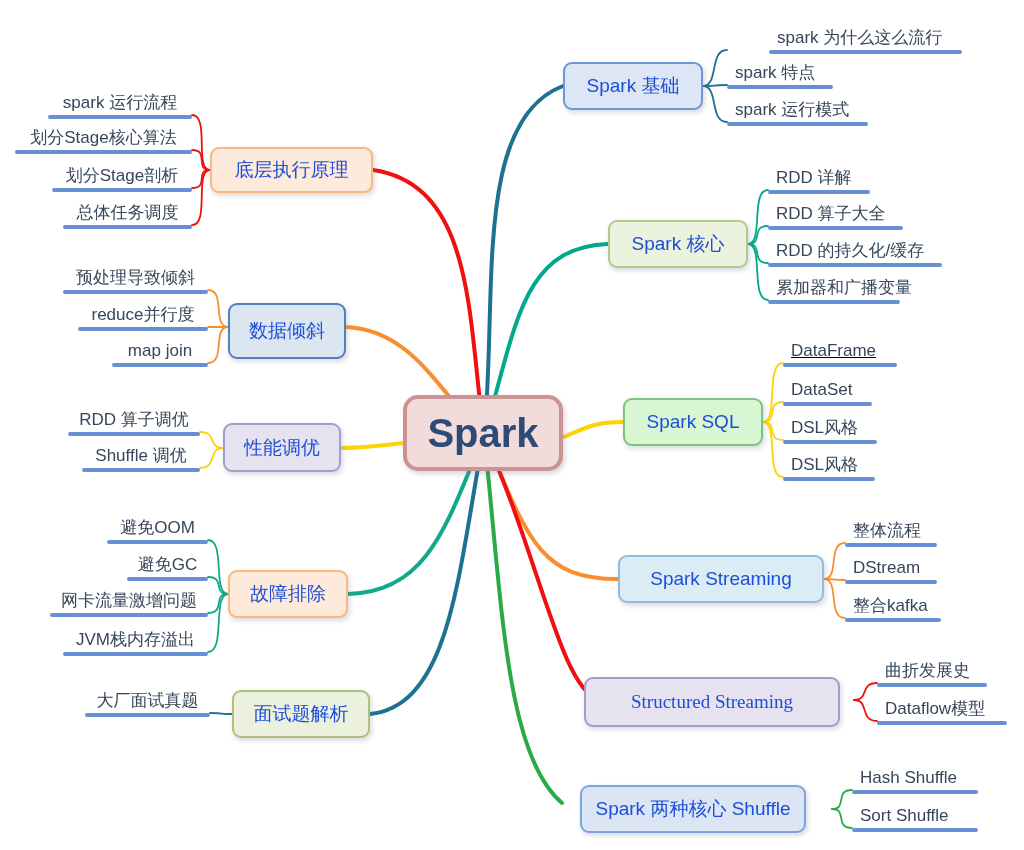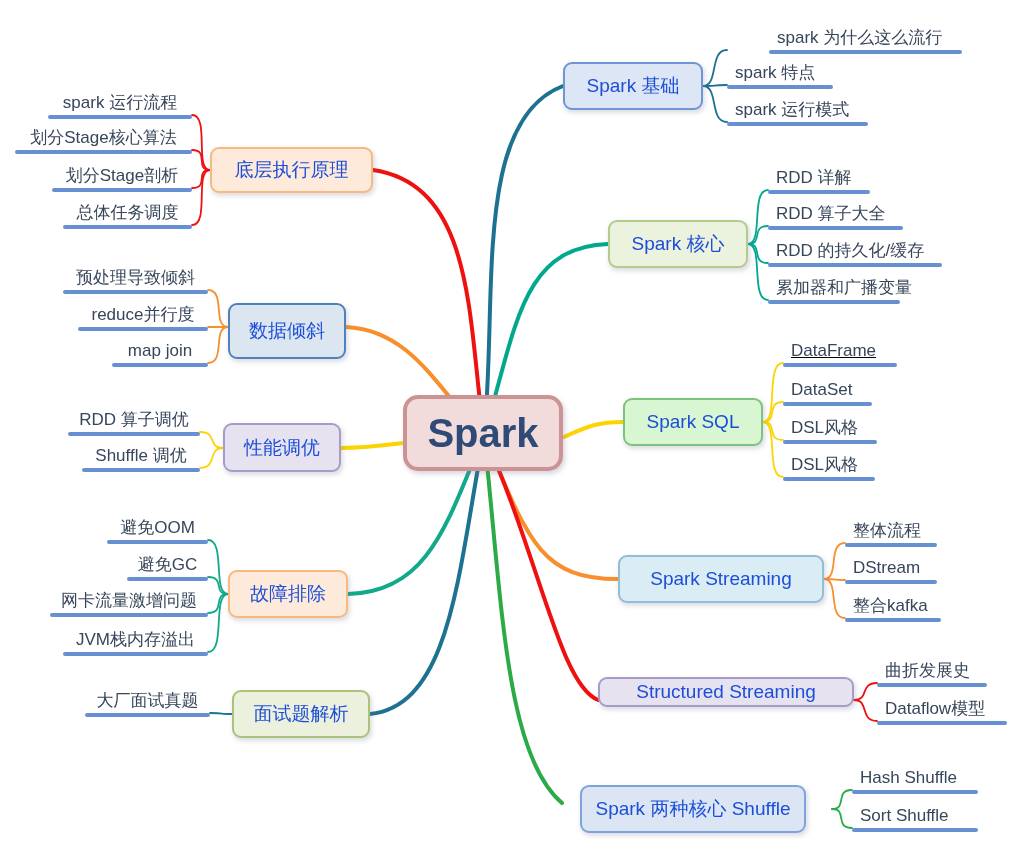--- a/index.html
+++ b/index.html
@@ -133,21 +133,21 @@
     </div>
     <div class="topic" style="left: 618px; top: 555px; width: 206px; height: 48px; background: rgb(218, 237, 244); border-color: rgb(147, 188, 214);">Spark Streaming</div>
     <div class="leaf right" style="left: 877px; top: 657px; width: 110px;">
       <span class="leaf-text">曲折发展史</span>
       <div class="leaf-line" style="background: rgb(102, 144, 210);"></div>
     </div>
     <div class="leaf right" style="left: 877px; top: 695px; width: 130px;">
       <span class="leaf-text">Dataflow模型</span>
       <div class="leaf-line" style="background: rgb(102, 144, 210);"></div>
     </div>
-    <div class="topic" style="left: 598px; top: 677px; width: 256px; height: 30px; background: rgb(231, 226, 239); border-color: rgb(167, 156, 200);">Structured Streaming</div>
+    <div class="topic" style="left: 584px; top: 677px; width: 256px; height: 50px; background: rgb(231, 226, 239); border-color: rgb(167, 156, 200); font-family: Liberation Serif, serif;">Structured Streaming</div>
     <div class="leaf right" style="left: 852px; top: 764px; width: 126px;">
       <span class="leaf-text">Hash Shuffle</span>
       <div class="leaf-line" style="background: rgb(102, 144, 210);"></div>
     </div>
     <div class="leaf right" style="left: 852px; top: 802px; width: 126px;">
       <span class="leaf-text">Sort Shuffle</span>
       <div class="leaf-line" style="background: rgb(102, 144, 210);"></div>
     </div>
     <div class="topic" style="left: 580px; top: 785px; width: 226px; height: 48px; background: rgb(219, 229, 243); border-color: rgb(126, 164, 220);">Spark 两种核心 Shuffle</div>
     <div class="leaf left" style="left: 48px; top: 89px; width: 144px;">

